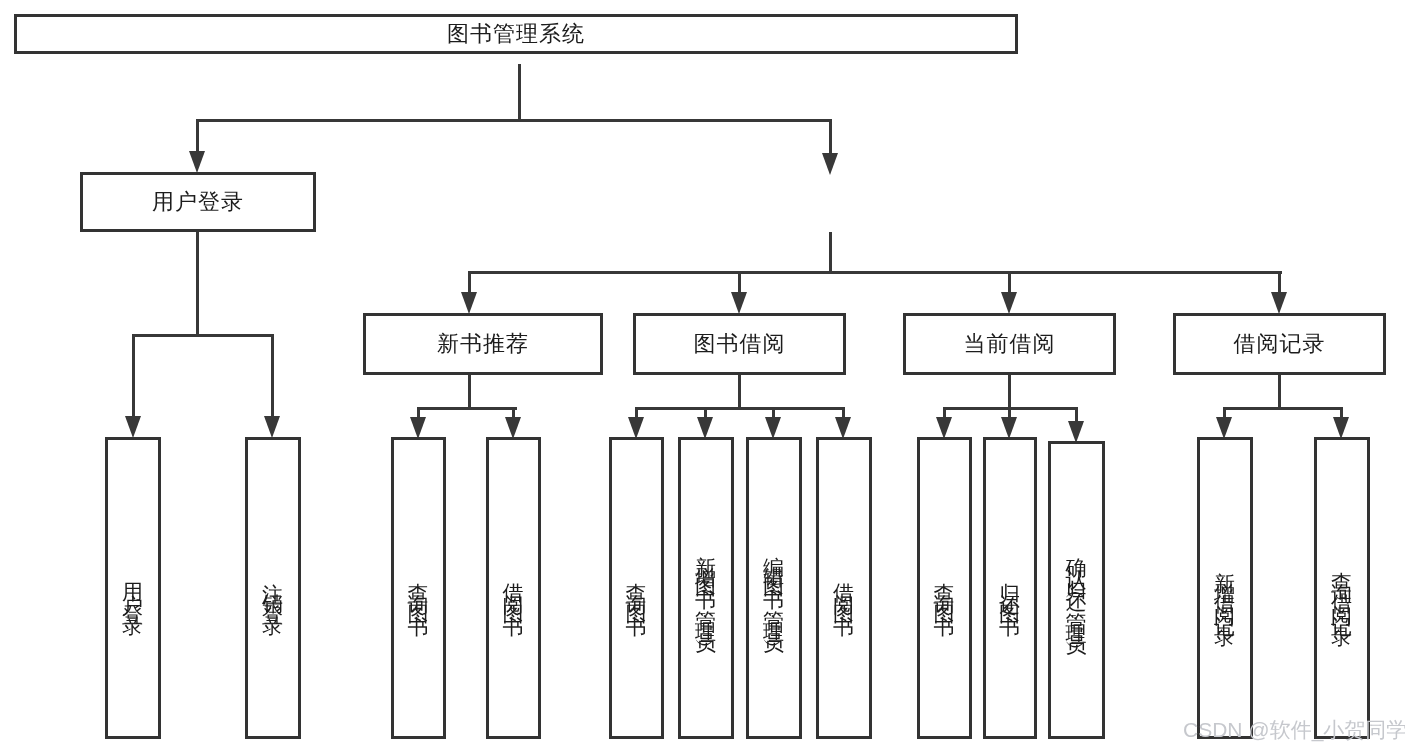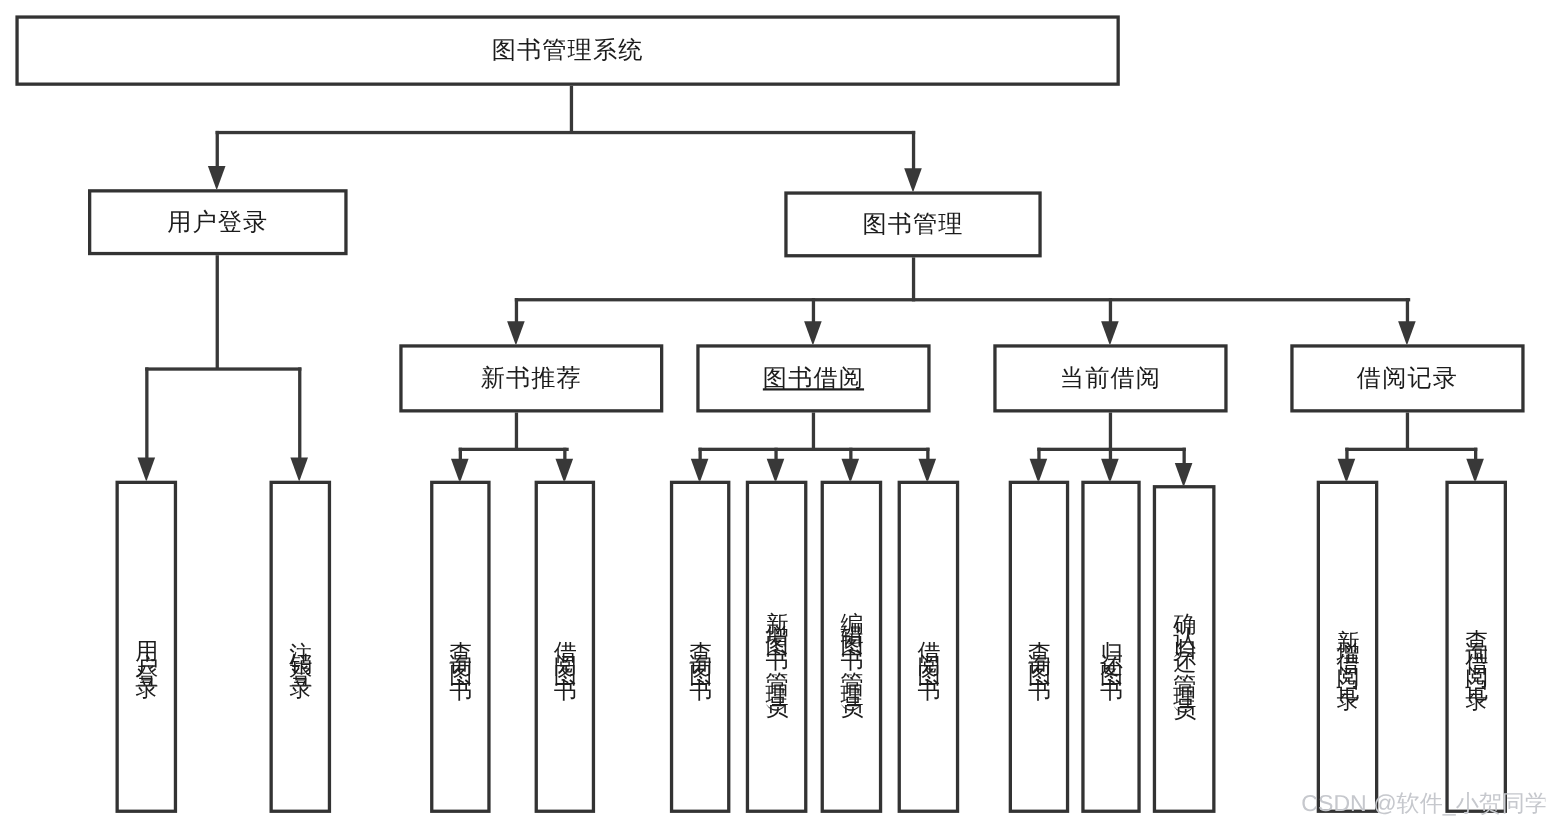--- a/index.html
+++ b/index.html
@@ -48,29 +48,28 @@
     color:var(--watermark);
     white-space:nowrap;
     z-index:3;
   }
 </style>
 </head>
 <body>
 
 <div id="canvas">
 
-  <div class="node" style="left:14px;top:14px;width:1004px;height:64px;">图书管理系统</div>
+  <div class="node" style="left:14px;top:14px;width:1004px;height:40px;">图书管理系统</div>
 
   <div class="node" style="left:80px;top:172px;width:236px;height:60px;">用户登录</div>
 
-  <div class="node" style="left:713px;top:174px;width:234px;height:60px;">图书管理</div>
 
   <div class="node" style="left:363px;top:313px;width:240px;height:62px;">新书推荐</div>
 
-  <div class="node" style="left:633px;top:313px;width:213px;height:62px;text-decoration:underline;">图书借阅</div>
+  <div class="node" style="left:633px;top:313px;width:213px;height:62px;">图书借阅</div>
 
   <div class="node" style="left:1173px;top:313px;width:213px;height:62px;">借阅记录</div>
 
   <div class="node" style="left:903px;top:313px;width:213px;height:62px;">当前借阅</div>
 
   <div class="node vnode" style="left:105px;top:437px;width:56px;height:302px;">用户登录</div>
   <div class="node vnode" style="left:245px;top:437px;width:56px;height:302px;">注销登录</div>
 
   <div class="node vnode" style="left:391px;top:437px;width:55px;height:302px;">查询图书</div>
   <div class="node vnode" style="left:486px;top:437px;width:55px;height:302px;">借阅图书</div>

